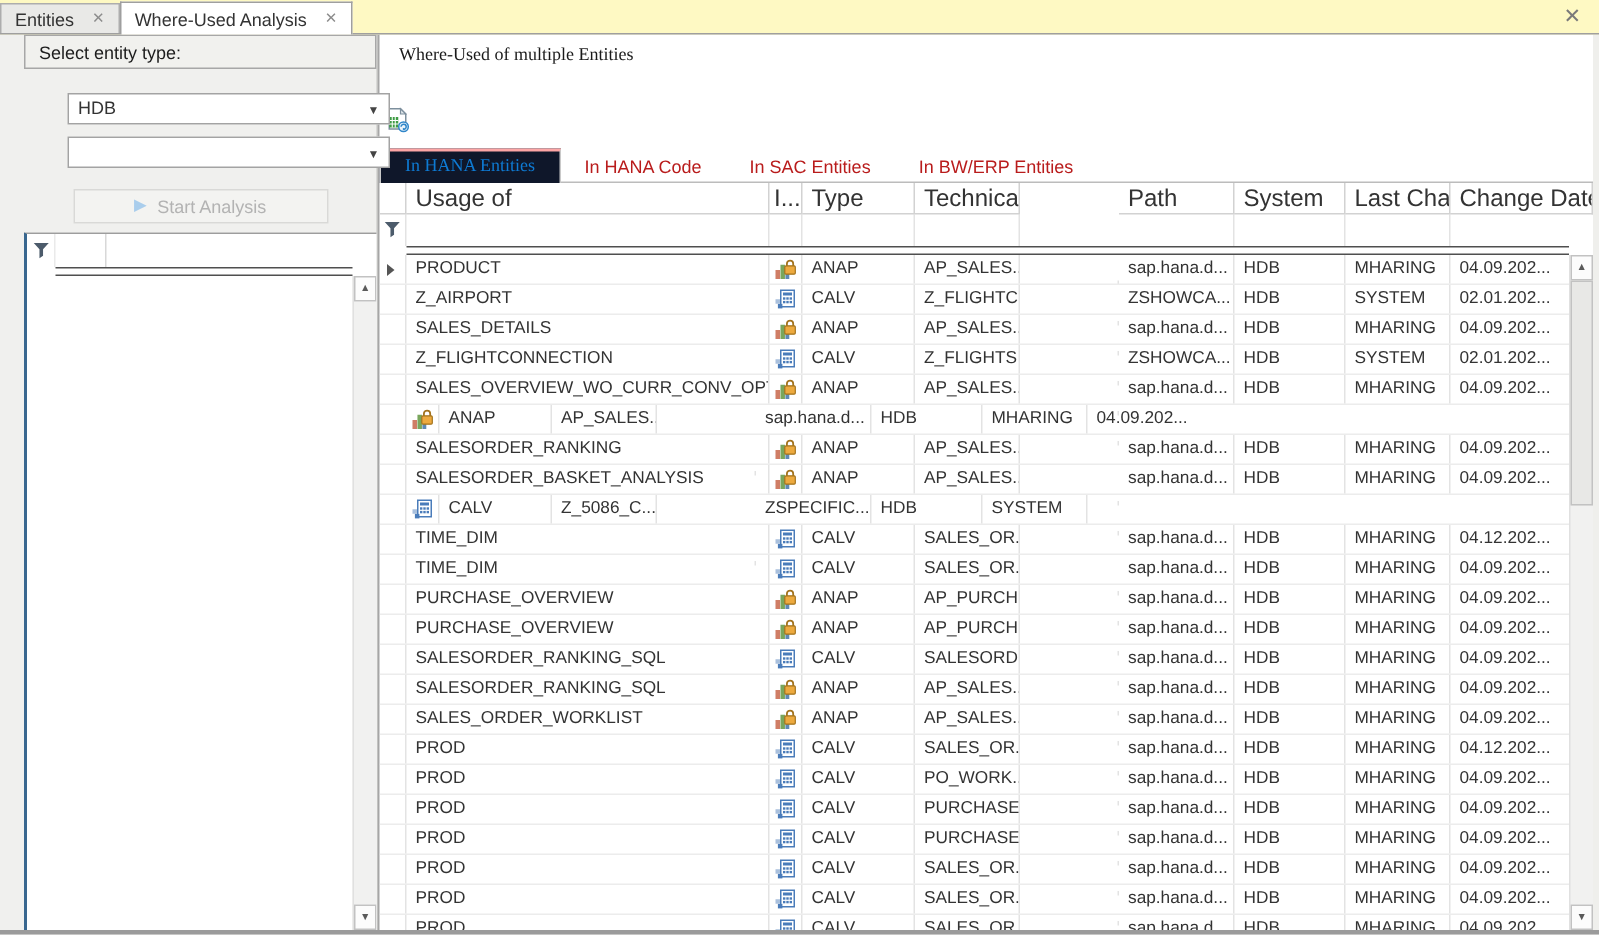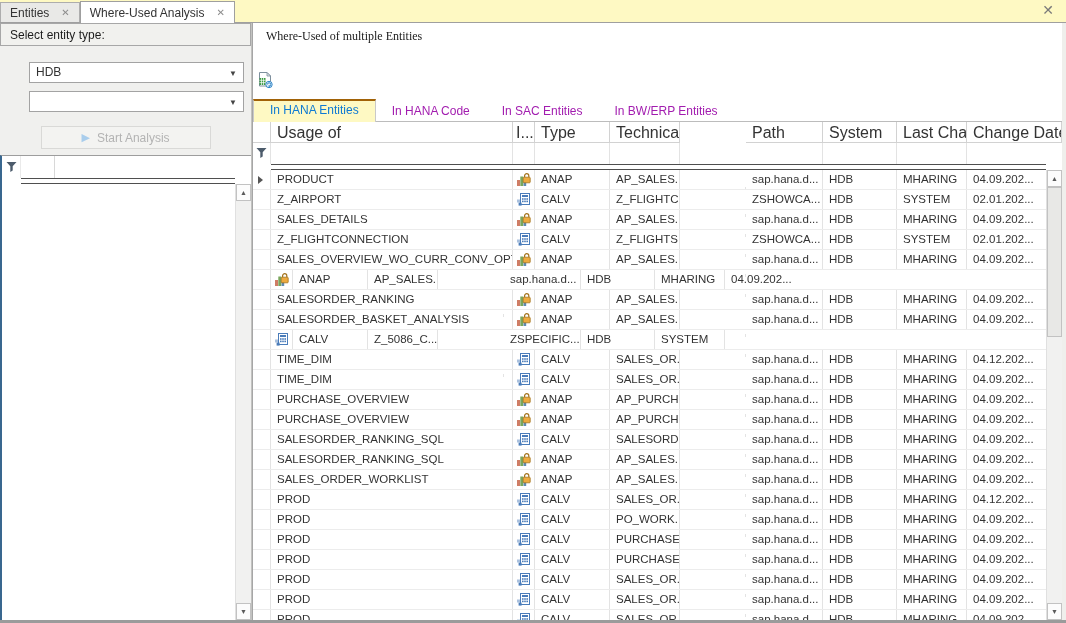--- a/index.html
+++ b/index.html
@@ -19,21 +19,21 @@
           box-sizing:border-box;color:#333;cursor:default;}
   .doctab.active{background:#fff;height:22px;margin-bottom:-1px;border-color:#9f9f9f;}
   .tabx{margin-left:12px;color:#8c8c8c;font-size:10px;line-height:10px;}
   .win-close{position:absolute;right:12px;top:3px;color:#7a7a7a;font-size:14px;line-height:14px;}
 
   
   .bodyarea{display:flex;height:597px;}
 
   
   .leftpanel{width:252px;background:#f0f0ee;box-sizing:border-box;
-             border-right:1px solid #c2c2c0;display:flex;flex-direction:column;}
+             border-right:1px solid #c2c2c0;display:flex;flex-direction:column;padding-left:16px;}
   .lp-header{height:23px;line-height:22px;padding-left:9px;background:#f1f1ee;
              border:1px solid #a7a7a7;box-sizing:border-box;color:#1d1d1d;}
   .dd{position:relative;margin:0 8px 8px 29px;width:215px;height:21px;line-height:19px;
       background:#fff;border:1px solid #a3a3a3;box-sizing:border-box;padding-left:6px;}
   .dd.first{margin-top:16px;}
   .dd .arrow{position:absolute;right:6px;top:1px;font-size:8px;color:#444;line-height:19px;}
   .start-btn{margin:6px auto 0;width:170px;height:23px;box-sizing:border-box;
              border:1px solid #d9d9d7;background:#f3f3f1;color:#b3b3b3;
              display:flex;align-items:center;justify-content:center;}
   .start-btn .play{color:#a9cdec;font-size:11px;margin-right:7px;line-height:11px;}
@@ -57,24 +57,24 @@
   .sthumb{position:absolute;top:17px;left:0;right:0;height:150px;background:#e8e8e6;
           border:1px solid #c2c2c2;box-sizing:border-box;}
 
   
   .mainpanel{flex:1;margin-right:4px;background:#fff;border-left:1px solid #a6a6a6;
              box-sizing:border-box;display:flex;flex-direction:column;overflow:hidden;}
   .m-title{margin:6px 0 0 13px;height:17px;color:#1a1a1a;font-family:Liberation Serif, serif;}
   .m-export{margin:25px 0 0 3px;width:18px;height:18px;}
 
   .m-tabs{display:flex;height:21px;margin-top:11px;border-bottom:1px solid #bcbcbc;align-items:flex-end;}
-  .m-tab{padding:0 16px;line-height:20px;height:20px;color:#a21caf;cursor:default;}
-  .m-tab.active{color:#0e7ad3;border-top:2px solid #a16207;border-left:1px solid #c9c9c9;
-                border-right:1px solid #c9c9c9;height:21px;line-height:18px;background:#fef9c3;
-                margin-bottom:-1px;}
+  .m-tab{padding:0 16px;line-height:20px;height:20px;color:#b91c1c;cursor:default;}
+  .m-tab.active{color:#0e7ad3;border-top:2px solid #fca5a5;border-left:1px solid #c9c9c9;
+                border-right:1px solid #c9c9c9;height:21px;line-height:18px;background:#0f172a;
+                margin-bottom:-1px;font-family:Liberation Serif, serif;}
 
   
   .grid{flex:1;display:flex;flex-direction:column;overflow:hidden;}
   .g-cell{box-sizing:border-box;border-right:1px solid #e3e3e3;padding:3px 2px 0 6px;
           white-space:nowrap;overflow:hidden;font-size:11.5px;}
   .g-header{display:flex;height:21px;color:#333;}
   .g-header .g-cell{border-right:1px solid #d2d2d2;border-bottom:1px solid #d2d2d2;font-size:16px;padding-top:2px;}
   .g-filter{display:flex;height:21px;}
   .g-dbl{margin-left:18px;margin-right:16px;}
   .g-rowswrap{flex:1;position:relative;overflow:hidden;}

